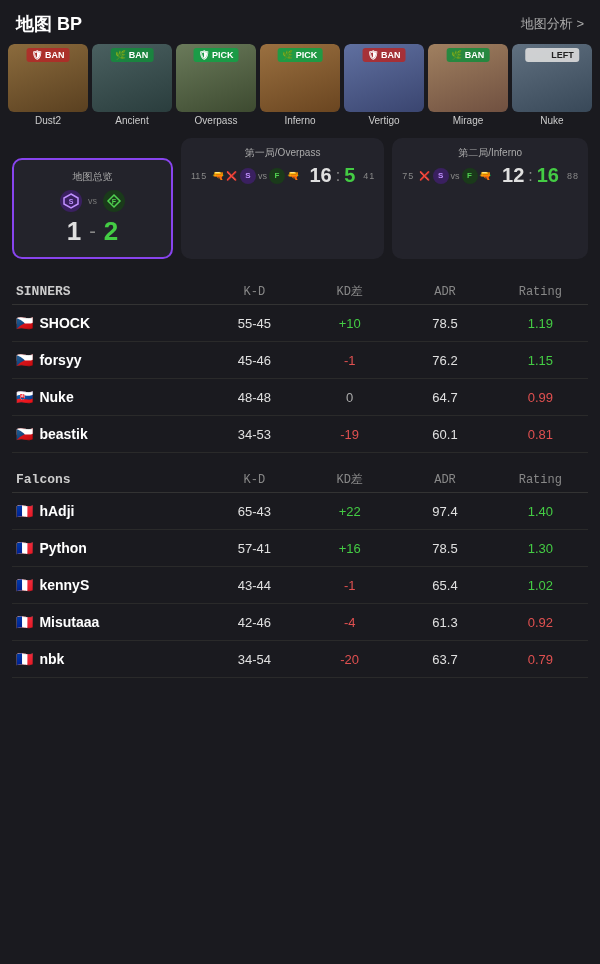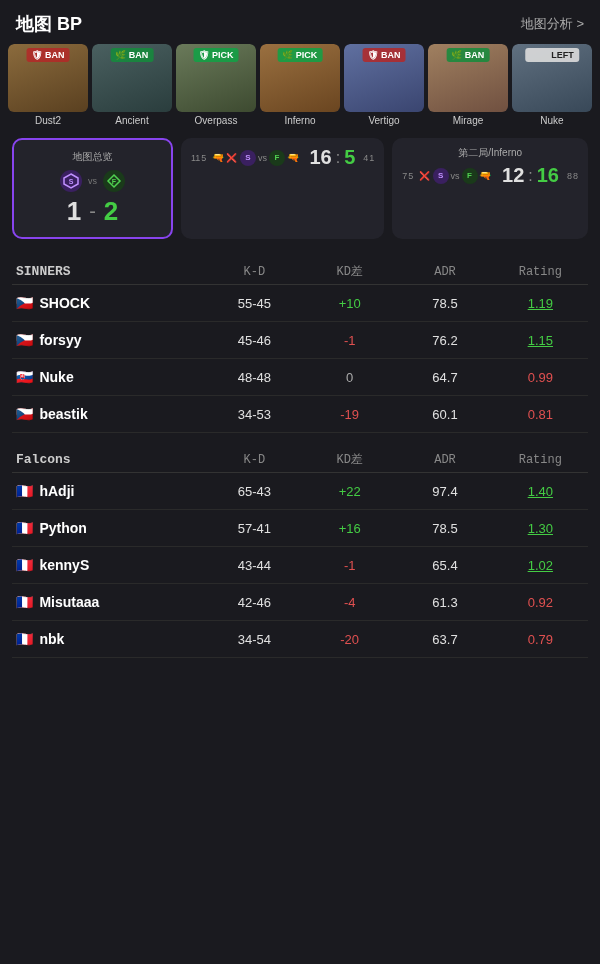--- a/index.html
+++ b/index.html
@@ -97,20 +97,21 @@
     .score-card {
       background: #23232b;
       border-radius: 10px;
       padding: 10px 12px;
     }
     .score-card.active {
       border: 2px solid #8844ee;
     }
     .score-card.wide {
       flex: 1.2;
+      margin-top: 20px;
     }
     .score-label {
       font-size: 10px;
       color: #aaa;
       text-align: center;
       margin-bottom: 6px;
     }
     .score-teams {
       display: flex;
       align-items: center;
@@ -266,21 +267,21 @@
       flex: 1;
       text-align: center;
       font-size: 13px;
       color: #e0e0e0;
     }
     .player-rating {
       flex: 1;
       text-align: center;
       font-size: 13px;
     }
-    .rating-good { color: #44cc44; text-decoration: underline; }
+    .rating-good { color: #44cc44; }
     .rating-bad { color: #e05050; }
 
     .spacer-row {
       height: 10px;
     }
 
     
     .map-dust2 { background: linear-gradient(160deg,#8B6B3D,#5a4020); }
     .map-ancient { background: linear-gradient(160deg,#4a6060,#2a3d3d); }
     .map-overpass { background: linear-gradient(160deg,#6a7a5a,#3d4a30); }
@@ -375,20 +376,21 @@
       </div>
     </div>
     <div class="score-numbers">
       <span class="score-num score-sinners">1</span>
       <span class="score-dash">-</span>
       <span class="score-num score-falcons">2</span>
     </div>
   </div>
 
   <div class="round-card">
+    <div class="round-label">第一局/Overpass</div>
     <div class="round-teams-row">
       <div class="round-sub-scores">
         <span>11</span>
         <span>5</span>
       </div>
       <div style="display:flex;align-items:center;gap:2px;margin:0 2px;">
         <span style="font-size:10px;">🔫</span>
         <span style="font-size:9px;color:#e05050;">❌</span>
         <div class="team-logo logo-sinners" style="width:16px;height:16px;font-size:8px;">S</div>
         <span style="font-size:9px;color:#888;">vs</span>

